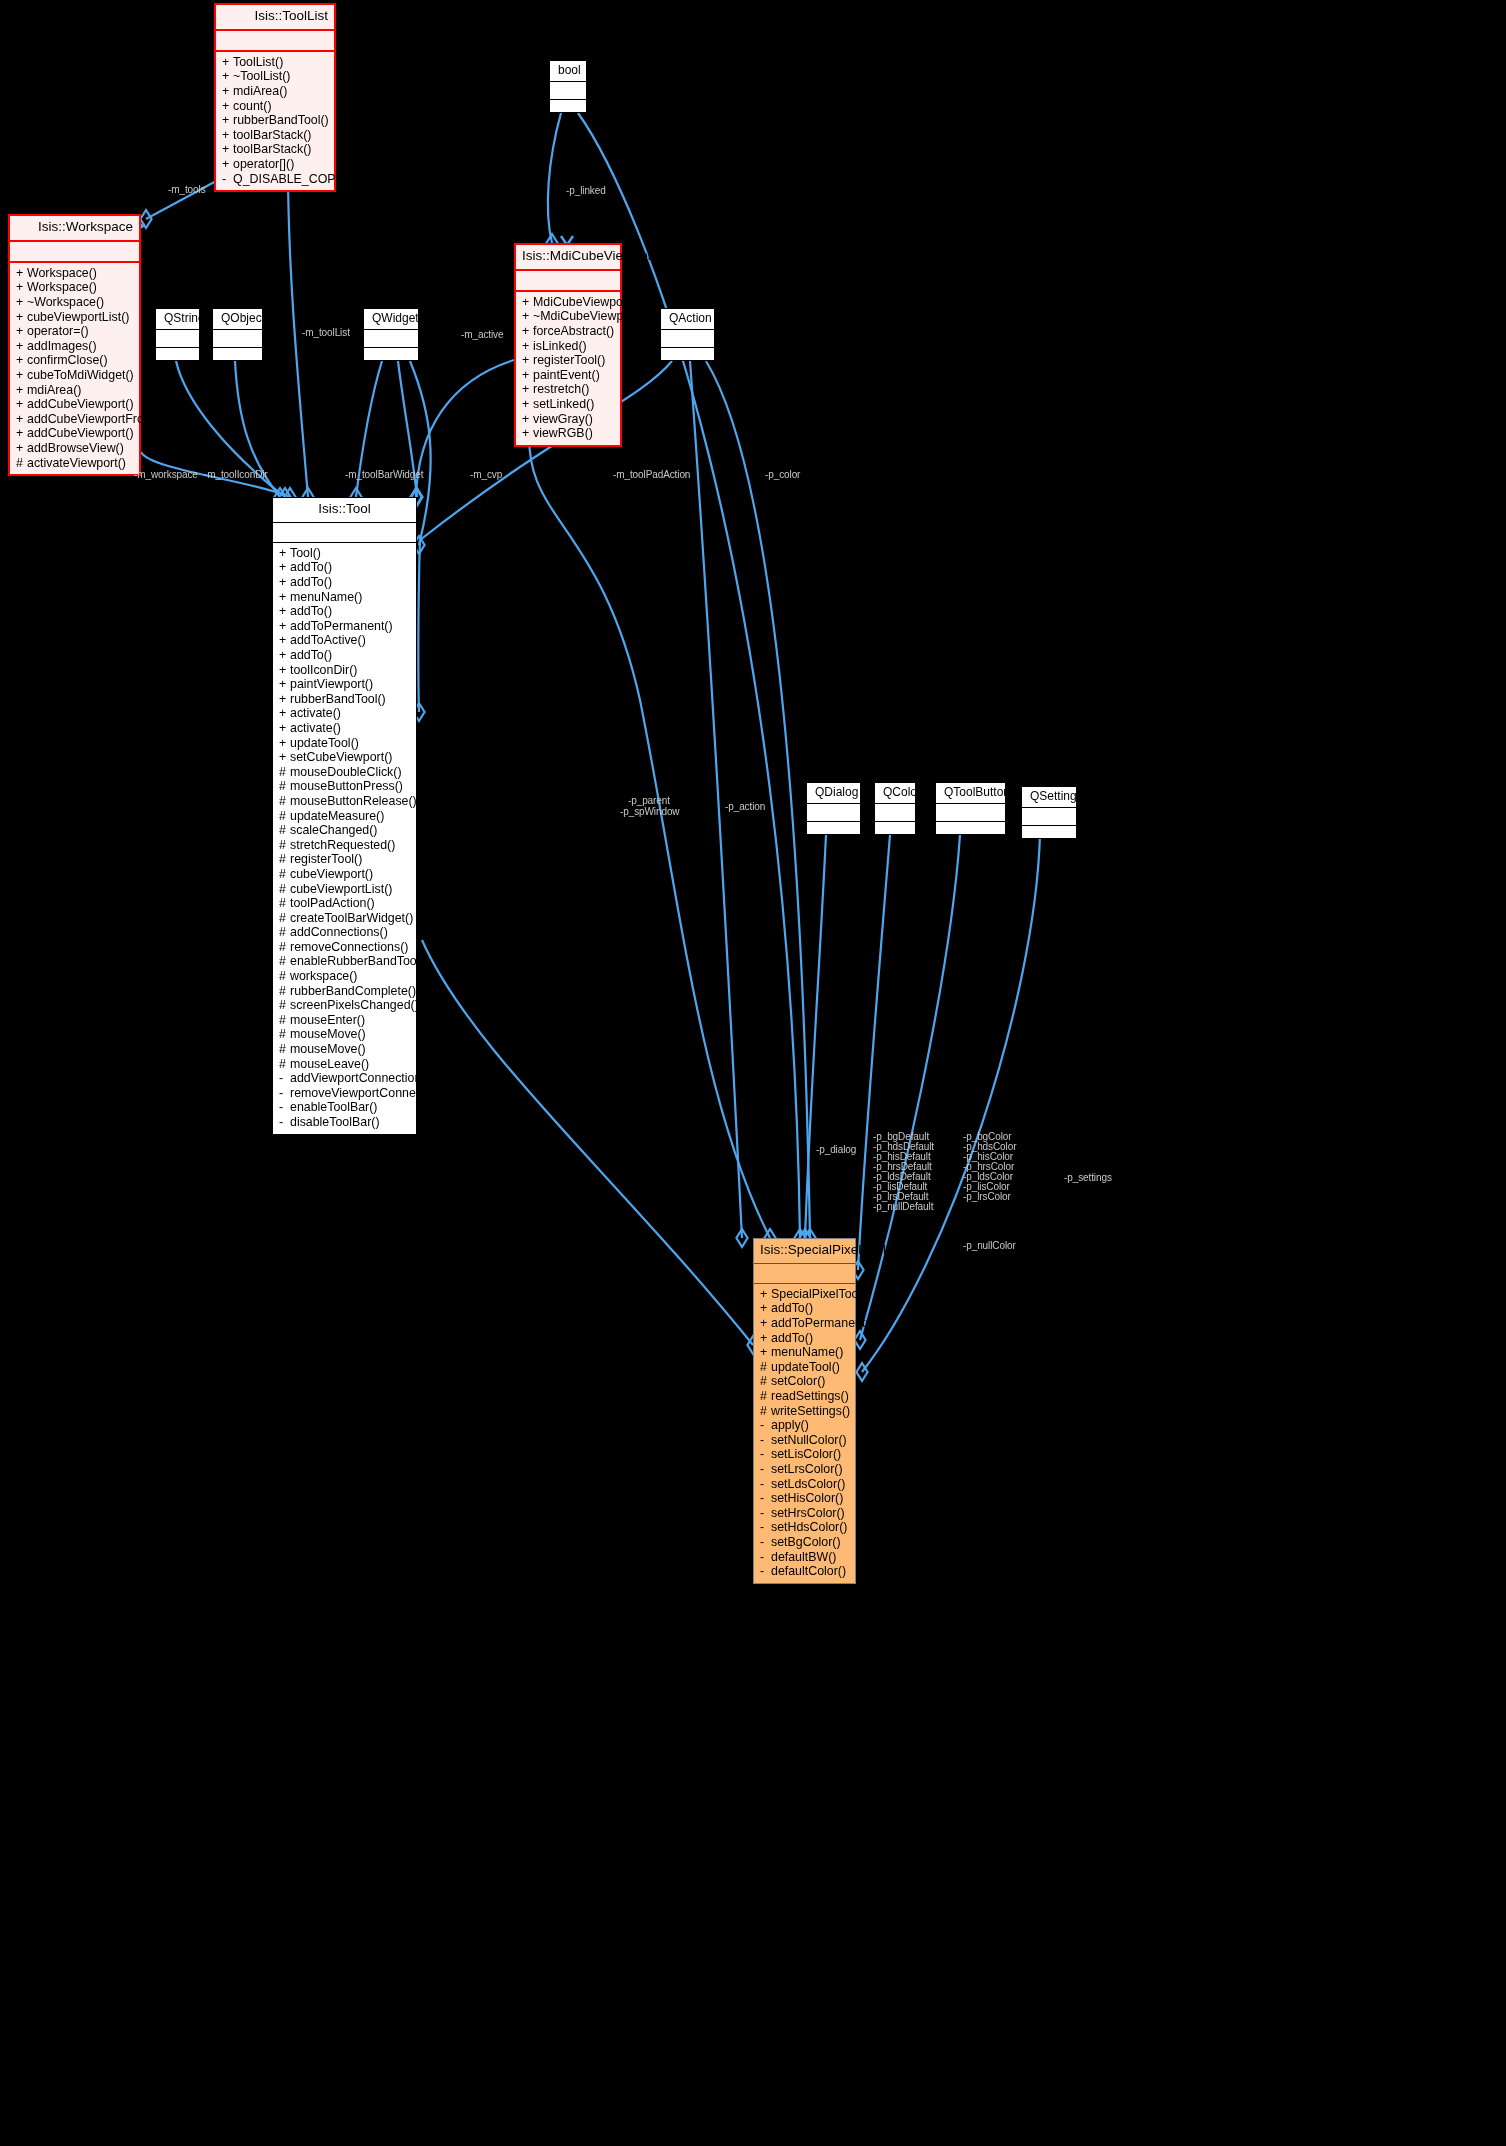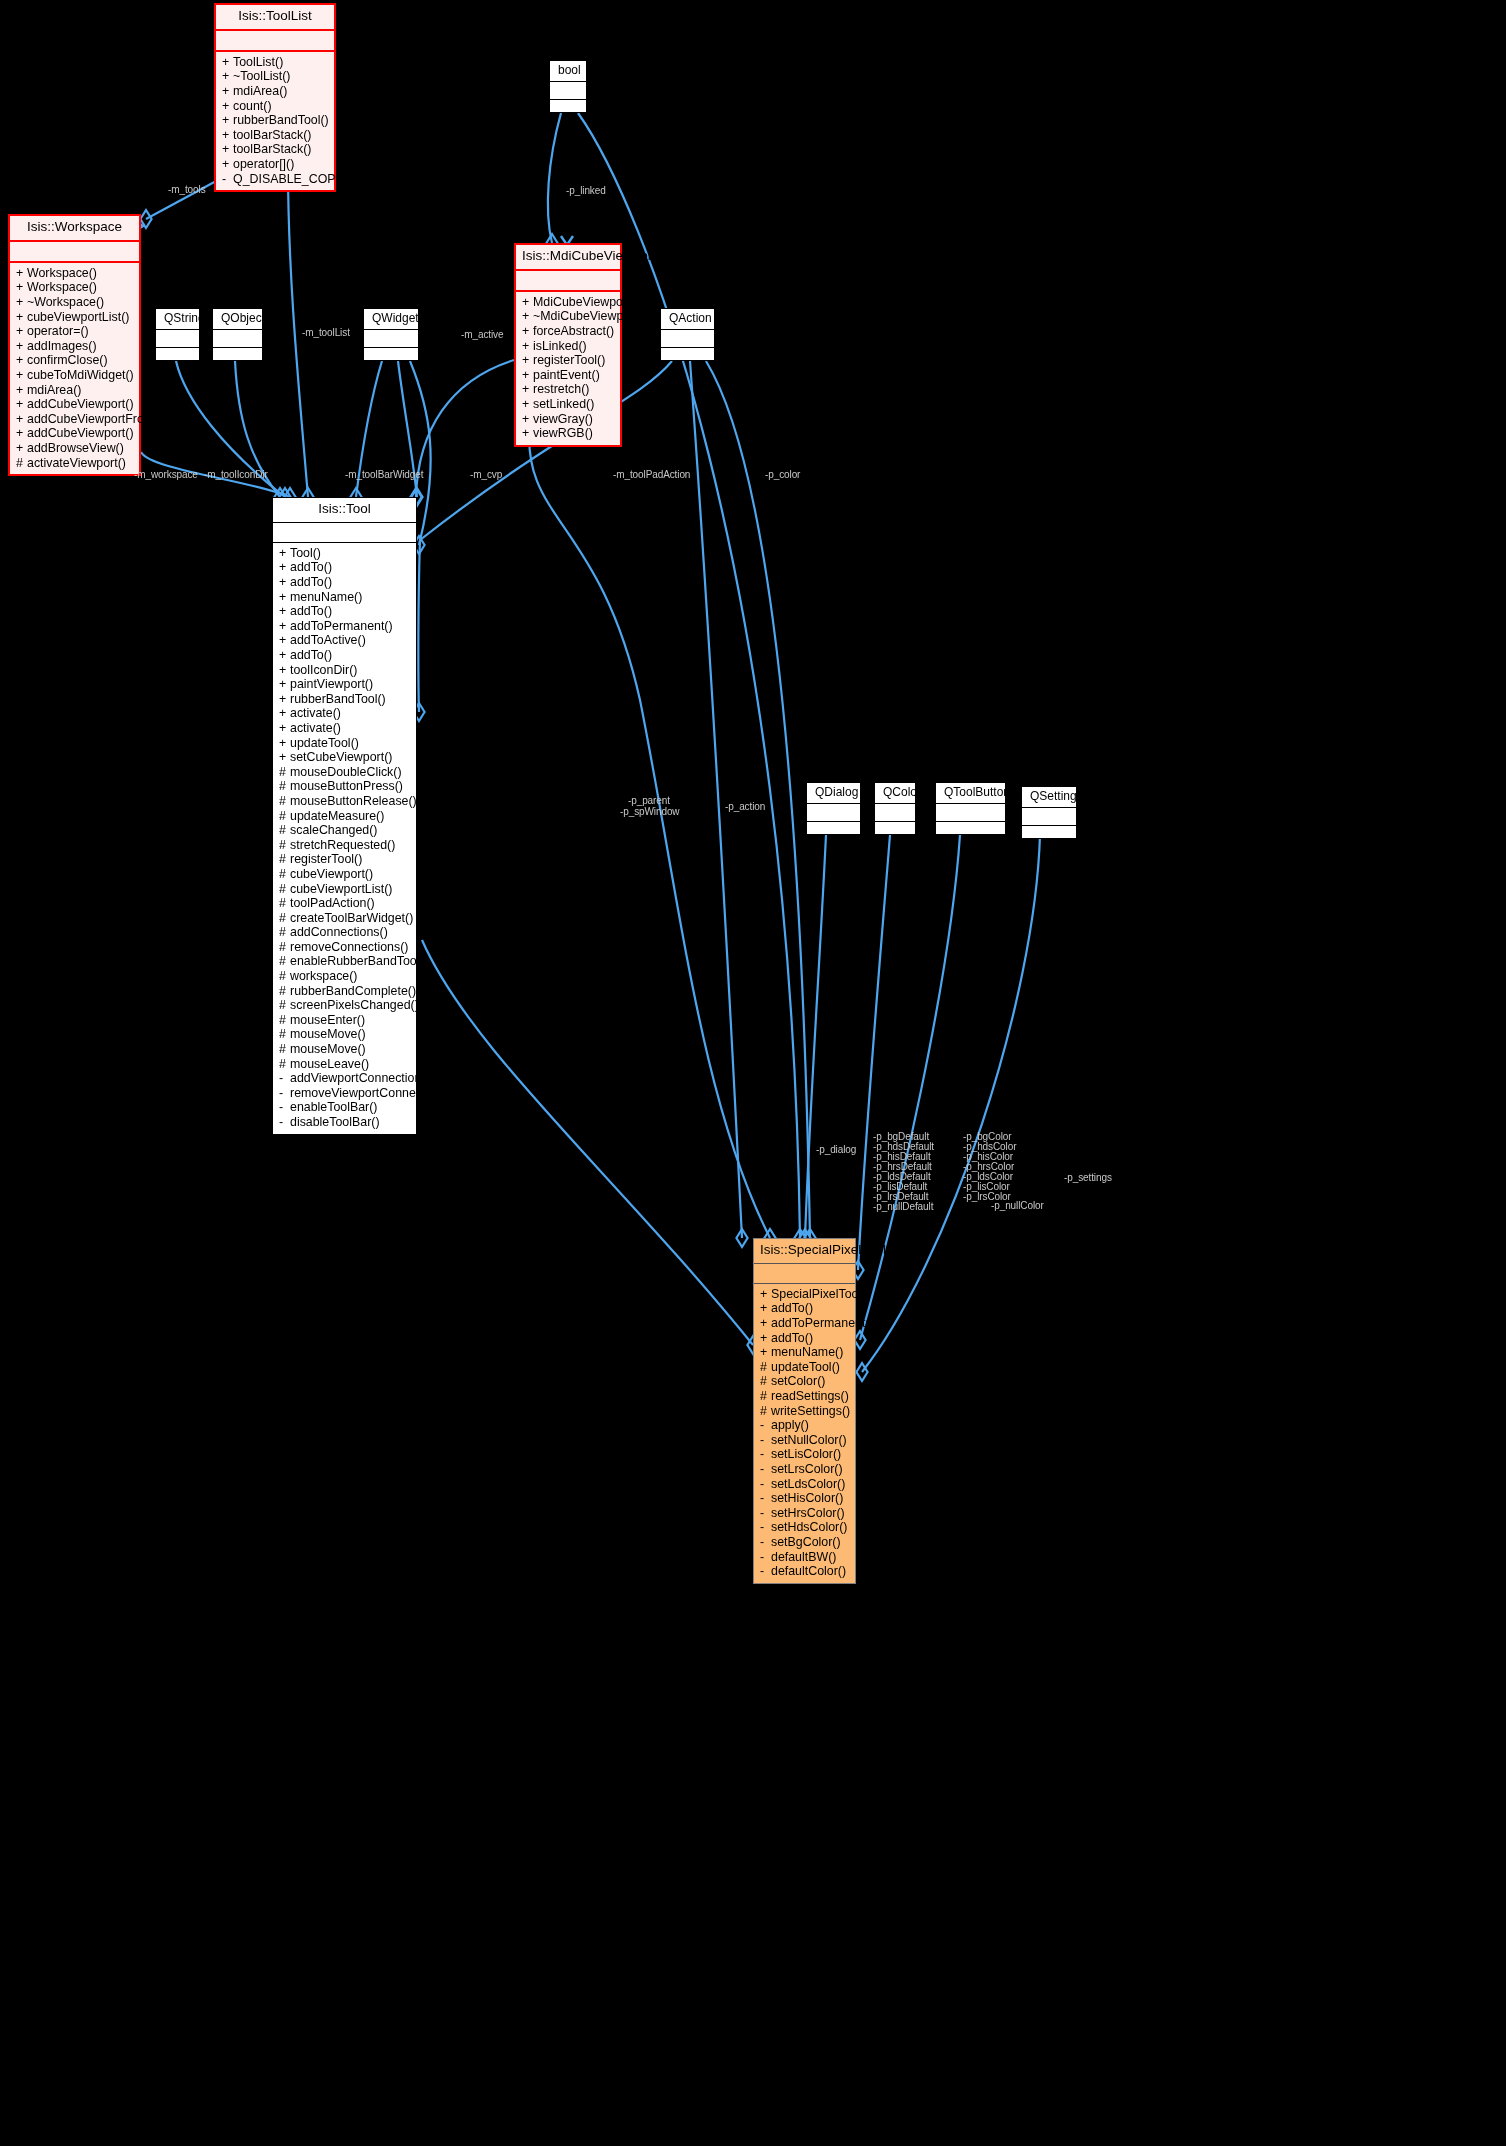--- a/index.html
+++ b/index.html
@@ -12,21 +12,21 @@
 
   
   .node{position:absolute;box-sizing:border-box;border:1px solid #000;background:#fff;}
   .node.hl{border:2px solid #ff0000;background:#fff0f0;}
   .node.focus{border:1px solid #808080;background:#fdba74;}
 
   .n-title{
     text-align:center;font-size:13.5px;color:#000;
     padding:4px 6px 5px 6px;line-height:1.1;white-space:nowrap;
   }
-  .node.hl > .n-title{border-bottom:2px solid #ff0000;}
+  .node.hl > .n-title{border-bottom:2px solid #ff0000;text-align:right;}
   .node.focus > .n-title{border-bottom:1px solid #555;}
   .node:not(.hl):not(.focus) > .n-title{border-bottom:1px solid #000;}
 
   .n-attrs{height:19px;}
   .node.hl > .n-attrs{border-bottom:2px solid #ff0000;}
   .node.focus > .n-attrs{border-bottom:1px solid #555;}
   .node:not(.hl):not(.focus) > .n-attrs{border-bottom:1px solid #000;}
 
   .n-ops{padding:3px 0 4px 0;}
   .op{
@@ -294,16 +294,16 @@
       <div class="elabel" style="left: 873px; top: 1181px;">-p_lisDefault</div>
       <div class="elabel" style="left: 873px; top: 1191px;">-p_lrsDefault</div>
       <div class="elabel" style="left: 873px; top: 1201px;">-p_nullDefault</div>
       <div class="elabel" style="left: 963px; top: 1131px;">-p_bgColor</div>
       <div class="elabel" style="left: 963px; top: 1141px;">-p_hdsColor</div>
       <div class="elabel" style="left: 963px; top: 1151px;">-p_hisColor</div>
       <div class="elabel" style="left: 963px; top: 1161px; text-align: right;">-p_hrsColor</div>
       <div class="elabel" style="left: 963px; top: 1171px;">-p_ldsColor</div>
       <div class="elabel" style="left: 963px; top: 1181px;">-p_lisColor</div>
       <div class="elabel" style="left: 963px; top: 1191px;">-p_lrsColor</div>
-      <div class="elabel" style="left: 963px; top: 1200px; margin-left: 28px;">-p_nullColor</div>
+      <div class="elabel" style="left: 963px; top: 1240px;">-p_nullColor</div>
     </div>
 
 </div>
 
 </body></html>

